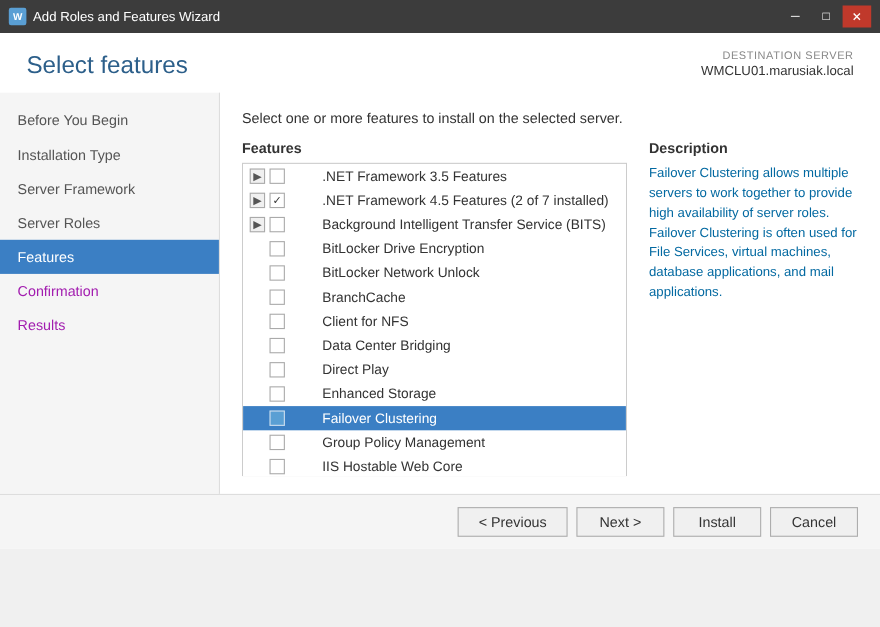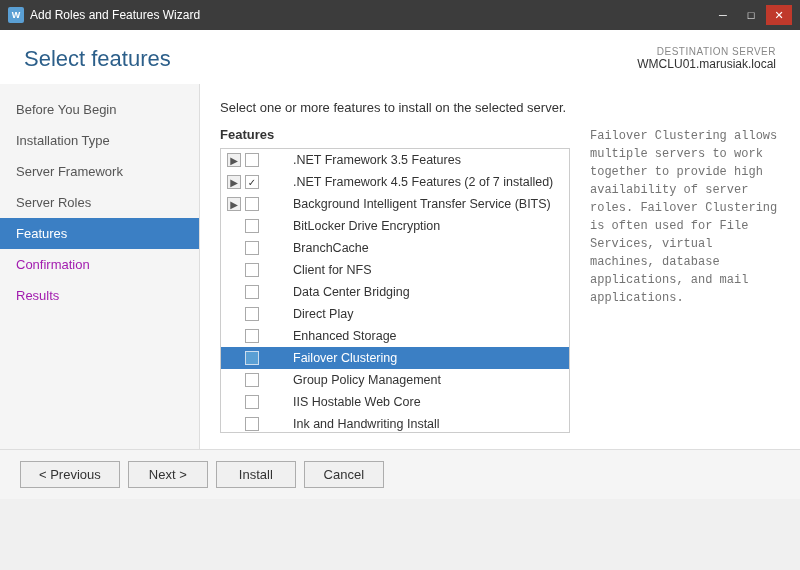--- a/index.html
+++ b/index.html
@@ -201,31 +201,31 @@
       flex-direction: column;
     }
     .desc-header {
       font-size: 13px;
       font-weight: 600;
       color: #333;
       margin-bottom: 6px;
     }
     .desc-text {
       font-size: 12px;
-      color: #737373;
+      color: #0369a1;
       line-height: 1.5;
-      font-family: Liberation Mono, monospace;
     }
 
     
     .wizard-footer {
       height: 50px;
       border-top: 1px solid #ddd;
       display: flex;
       align-items: center;
+      justify-content: flex-end;
       padding: 0 20px;
       gap: 8px;
       background: #f5f5f5;
     }
     .btn {
       padding: 5px 18px;
       font-size: 13px;
       border: 1px solid #adadad;
       background: #f0f0f0;
       color: #333;
@@ -303,20 +303,25 @@
               <span class="chk"></span>
               <span class="feature-label">Background Intelligent Transfer Service (BITS)</span>
             </div>
 
             <div class="feature-item">
               <span style="width:14px;margin-right:4px;display:inline-block;"></span>
               <span class="chk"></span>
               <span class="feature-label">BitLocker Drive Encryption</span>
             </div>
 
+            <div class="feature-item">
+              <span style="width:14px;margin-right:4px;display:inline-block;"></span>
+              <span class="chk"></span>
+              <span class="feature-label">BitLocker Network Unlock</span>
+            </div>
 
             <div class="feature-item">
               <span style="width:14px;margin-right:4px;display:inline-block;"></span>
               <span class="chk"></span>
               <span class="feature-label">BranchCache</span>
             </div>
 
             <div class="feature-item">
               <span style="width:14px;margin-right:4px;display:inline-block;"></span>
               <span class="chk"></span>
@@ -362,20 +367,21 @@
             <div class="feature-item">
               <span style="width:14px;margin-right:4px;display:inline-block;"></span>
               <span class="chk"></span>
               <span class="feature-label">Ink and Handwriting Install</span>
             </div>
 
           </div>
         </div>
 
         <div class="description-col">
+          <div class="desc-header">Description</div>
           <div class="desc-text">Failover Clustering allows multiple servers to work together to provide high availability of server roles. Failover Clustering is often used for File Services, virtual machines, database applications, and mail applications.</div>
         </div>
 
       </div>
     </div>
   </div>
 
   <div class="wizard-footer">
     <button class="btn">&lt; Previous</button>
     <button class="btn">Next &gt;</button>

